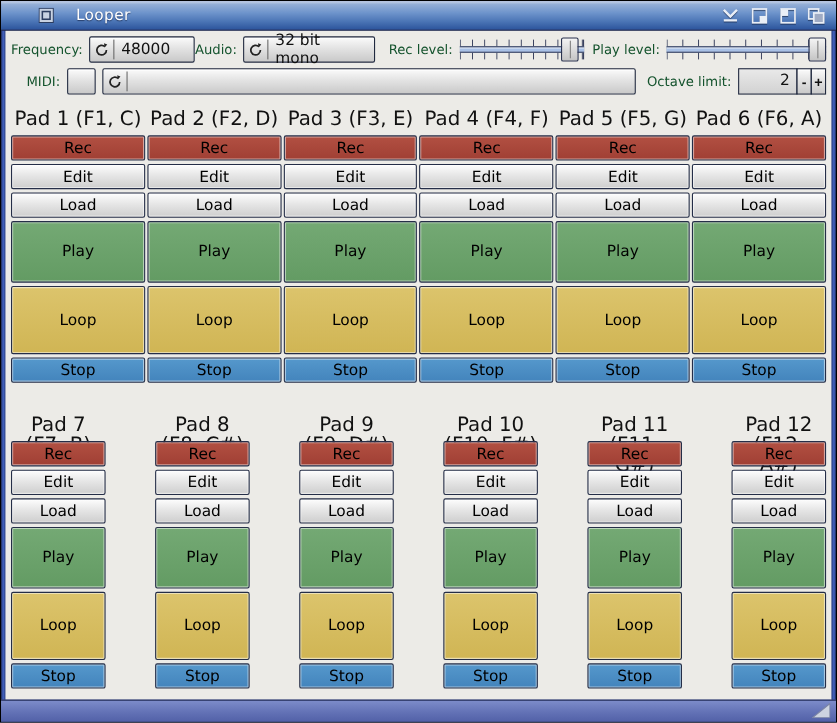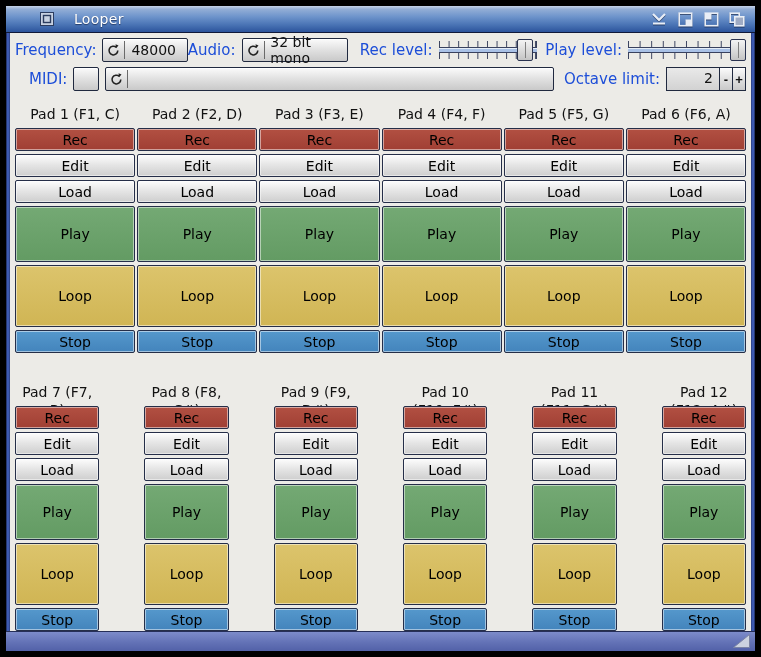--- a/index.html
+++ b/index.html
@@ -1,21 +1,21 @@
 <!DOCTYPE html>
 <html><head>
 <meta charset="utf-8">
 <style>
   * { margin:0; padding:0; box-sizing:border-box; }
   html,body { width:761px; height:657px; }
   body { font-family:"DejaVu Sans","Liberation Sans",sans-serif; background:#9a9a9a; }
 
   .window {
     width:761px; height:657px;
-    border:6px solid #000000;
+    border:1px solid #000000;
     display:flex; flex-direction:column;
     background:#5a69ae;
   }
 
   
   .titlebar {
     height:27px; flex:0 0 27px;
     background:linear-gradient(180deg,#c6d3e8 0%,#93aed6 12%,#6f95cc 40%,#4a74b5 72%,#2c549c 100%);
     border-bottom:1px solid #10193a;
     display:flex; align-items:center;
@@ -38,21 +38,21 @@
 
   .bottombar {
     height:20px; flex:0 0 20px; position:relative;
     background:linear-gradient(180deg,#7d8cca 0%,#6372b6 55%,#5261a8 100%);
     border-top:1px solid #262f58;
   }
   .resize-handle { position:absolute; right:5px; bottom:3px; cursor:nwse-resize; }
 
   
   .bar-row { display:flex; align-items:center; height:24px; margin-bottom:5px; }
-  .lbl { font-size:15px; color:#1d4ed8; white-space:nowrap; }
+  .lbl { font-size:12px; color:#14532d; white-space:nowrap; }
 
   .gadget {
     background:linear-gradient(180deg,#fbfbfb 0%,#e3e3e3 45%,#c9c9c9 100%);
     border:1px solid #20293f; border-radius:2px;
     box-shadow:inset 0 1px 0 #ffffff;
     height:24px; display:flex; align-items:center;
     font-size:14px; color:#111; cursor:pointer;
   }
   .cycle { padding:0 6px 0 4px; }
   .cycle .sep { width:1px; align-self:stretch; margin:2px 6px 2px 4px; background:#6a6a6a; }
@@ -101,21 +101,21 @@
     width:14px; height:24px; margin-left:-1px;
     display:flex; align-items:center; justify-content:center;
     font-size:13px; font-weight:bold; border-radius:0;
   }
 
   
   .pads { margin-top:14px; }
   .pad-row { display:flex; gap:2px; }
   .pad-row + .pad-row { margin-top:30px;gap:45px; }
   .pad { flex:1; display:flex; flex-direction:column; gap:3px; min-width:0; }
-  .pad-title { text-align:center; font-size:14px; color:#111; height:18px; line-height:18px; margin-bottom:2px; }
+  .pad-title { text-align:center; font-size:18px; color:#111; height:18px; line-height:18px; margin-bottom:2px; }
   .pbtn {
     height:23px; flex:0 0 auto;
     border:1px solid #252e48; border-radius:2px;
     font-family:inherit; font-size:14px; color:#000; cursor:pointer;
     box-shadow:inset 0 0 0 1px rgba(255,255,255,.5);
   }
   .pbtn.plain { background:linear-gradient(180deg,#fdfdfd 0%,#e6e6e6 45%,#cecece 100%); }
   .pbtn.rec  { background:linear-gradient(180deg,#b25042,#a03f34); }
   .pbtn.play { height:56px; background:linear-gradient(180deg,#74a974,#639b63); }
   .pbtn.loop { height:62px; background:linear-gradient(180deg,#dcc46c,#d0b554); }

